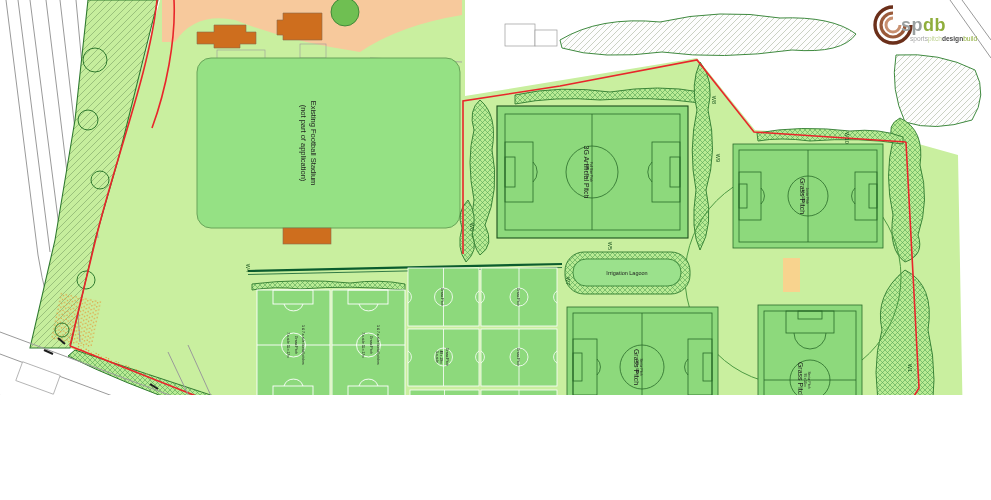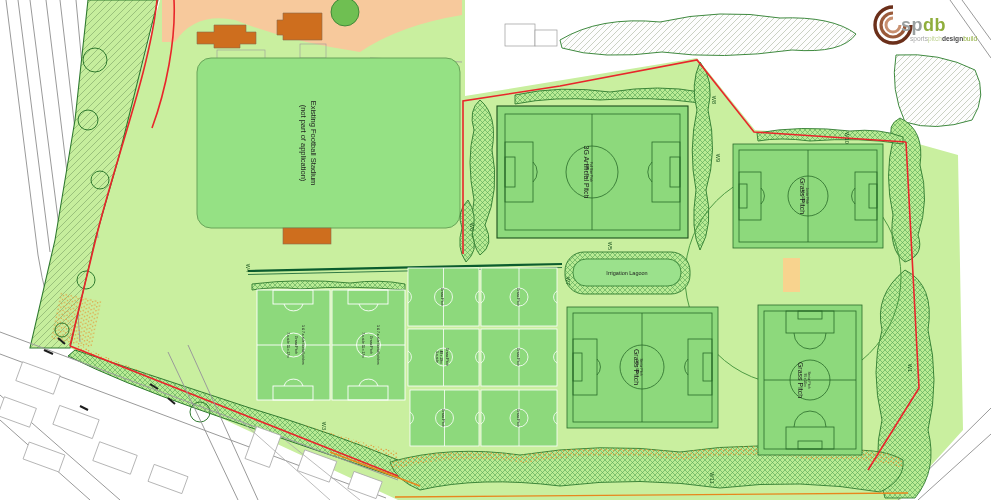--- a/index.html
+++ b/index.html
@@ -1,16 +1,16 @@
 <!DOCTYPE html>
 <html><head>
 <meta charset="utf-8">
 <style>
   html,body{margin:0;padding:0;background:#ffffff;}
-  .plan-wrap{width:991px;height:500px;overflow:hidden;background:#0369a1;}
+  .plan-wrap{width:991px;height:395px;overflow:hidden;background:#0369a1;}
   svg{display:block;font-family:"Liberation Sans", sans-serif;}
   text{fill:#1d1d1d;}
   .wlbl{fill:#17521c;font-size:5.5px;letter-spacing:.2px;}
   .tiny{font-size:3.2px;fill:#222;}
   .pitchlbl{font-size:7px;fill:#1c1c1c;}
   .minilbl{font-size:3.6px;fill:#222;}
 </style>
 </head>
 <body>
 

